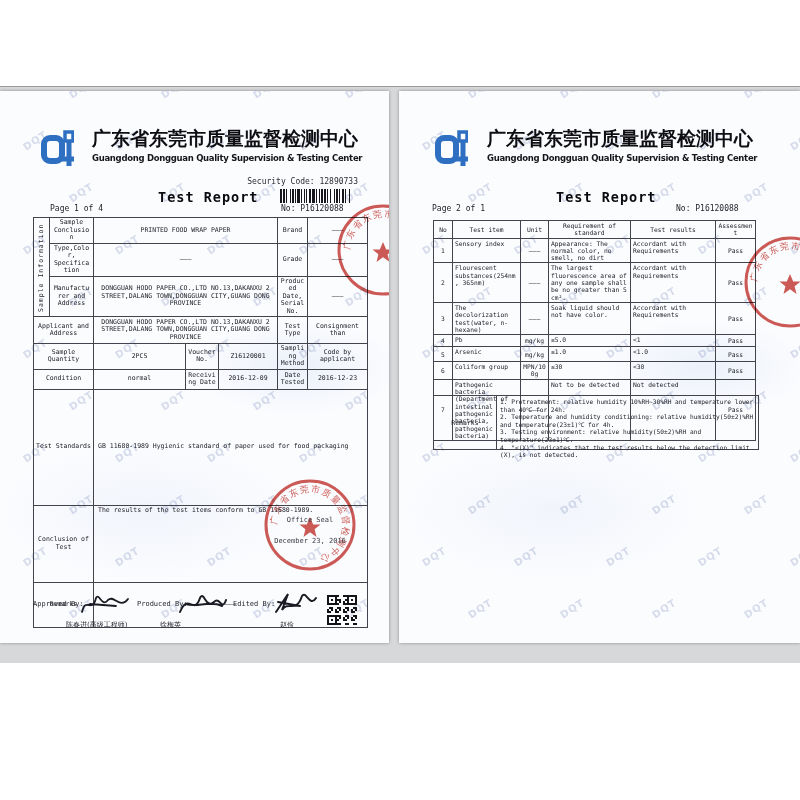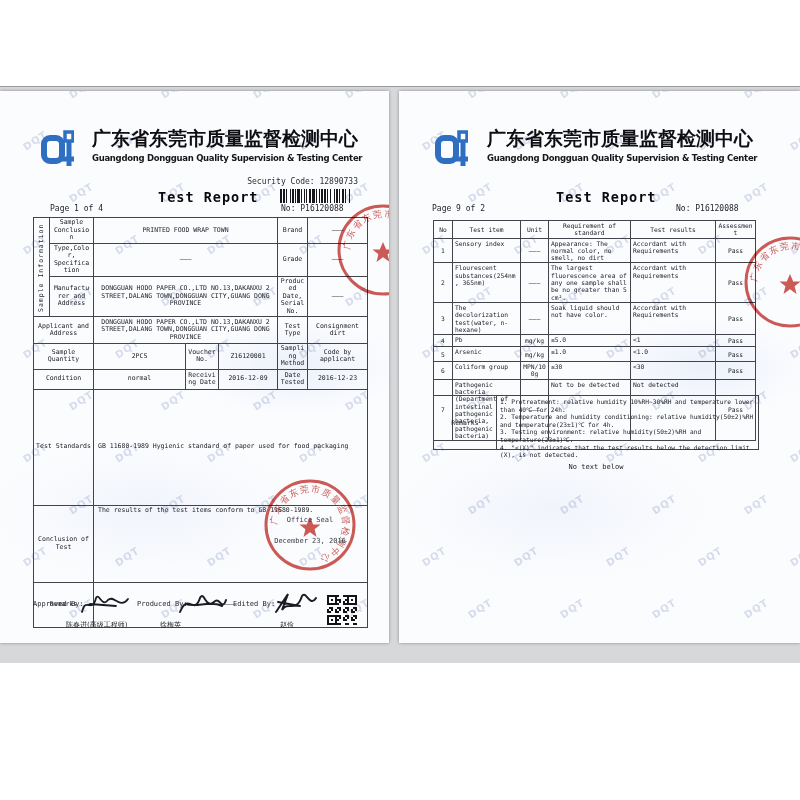--- a/index.html
+++ b/index.html
@@ -212,41 +212,41 @@
           <col style="width:92px">
           <col style="width:33px">
           <col style="width:59px">
           <col style="width:30px">
           <col style="width:60px">
         </colgroup>
       <tbody>
           <tr>
         <td rowspan="3" class="vlabel">Sample Information</td>
         <td>Sample Conclusion</td>
-        <td colspan="3">PRINTED FOOD WRAP TOWN</td>
+        <td colspan="3">PRINTED FOOD WRAP PAPER</td>
         <td>Brand</td>
         <td>———</td>
       </tr>
       <tr>
         <td>Type,Color, Specification</td>
         <td colspan="3">———</td>
         <td>Grade</td>
         <td>———</td>
       </tr>
       <tr>
         <td>Manufacturer and Address</td>
         <td colspan="3">DONGGUAN HODO PAPER CO.,LTD NO.13,DAKANXU 2 STREET,DALANG TOWN,DONGGUAN CITY,GUANG DONG PROVINCE</td>
         <td>Produced Date, Serial No.</td>
         <td>———</td>
       </tr>
       <tr>
         <td colspan="2">Applicant and Address</td>
         <td colspan="3">DONGGUAN HODO PAPER CO.,LTD NO.13,DAKANXU 2 STREET,DALANG TOWN,DONGGUAN CITY,GUANG DONG PROVINCE</td>
         <td>Test Type</td>
-        <td>Consignment dirt</td>
+        <td>Consignment than</td>
       </tr>
       <tr>
         <td colspan="2">Sample Quantity</td>
         <td>2PCS</td>
         <td>Voucher No.</td>
         <td>Z16120001</td>
         <td>Sampling Method</td>
         <td>Code by applicant</td>
       </tr>
       <tr>
@@ -600,21 +600,21 @@
       </div>
 
     <svg class="hdr-logo" viewBox="0 0 34 38">
       <rect x="4" y="9" width="18" height="23" rx="6" fill="none" stroke="#2f6fc1" stroke-width="6"></rect>
       <rect x="25" y="3" width="8" height="9" fill="none" stroke="#2f6fc1" stroke-width="3.5"></rect>
       <path d="M29 13 V37 M22 30 H34" stroke="#2f6fc1" stroke-width="5" fill="none"></path>
     </svg>
     <div class="hdr-cn">广东省东莞市质量监督检测中心</div>
     <div class="hdr-en">Guangdong Dongguan Quality Supervision &amp; Testing Center</div>
     <div class="report-title">Test Report</div>
-    <div class="pg-label">Page 9 of 2</div>
+    <div class="pg-label">Page 2 of 1</div>
     <div class="no-label">No: P16120088</div>
 
     <table class="results-table">
       <colgroup>
           <col style="width:19px">
           <col style="width:68px">
           <col style="width:28px">
           <col style="width:82px">
           <col style="width:85px">
           <col style="width:40px">
@@ -692,21 +692,20 @@
     <div class="remarks-box">
       <div class="remarks-label">Remarks</div>
       <div class="remarks-text">
           <div>1. Pretreatment: relative humidity 10%RH~30%RH and temperature lower than 40℃ for 24h.</div>
           <div>2. Temperature and humidity conditioning: relative humidity(50±2)%RH and temperature(23±1)℃ for 4h.</div>
           <div>3. Testing environment: relative humidity(50±2)%RH and temperature(23±1)℃.</div>
           <div>4. "&lt;(X)" indicates that the test results below the detection limit (X), is not detected.</div>
         </div>
     </div>
 
-    <div class="note">No text below</div>
 
     <div class="seal" style="left:343px;top:143px"><svg width="96" height="96" viewBox="-48 -48 96 96" style="opacity:.82">
           <circle r="44" fill="none" stroke="#c53832" stroke-width="3"></circle>
           <defs>
             <path id="sealpath2" d="M -33 0 A 33 33 0 1 1 33 0 A 33 33 0 1 1 -33 0"></path>
           </defs>
           <text font-size="9" fill="#c53832" letter-spacing="1.5" font-family="DejaVu Sans, sans-serif"><textPath href="#sealpath2">广东省东莞市质量监督检测中心</textPath></text>
           <path d="M0,-11 L3.2,-3.4 L10.5,-3.4 L4.6,1.3 L6.5,8.9 L0,4.2 L-6.5,8.9 L-4.6,1.3 L-10.5,-3.4 L-3.2,-3.4 Z" fill="#c53832" transform="translate(0,3)"></path>
         </svg></div>
   </div>

